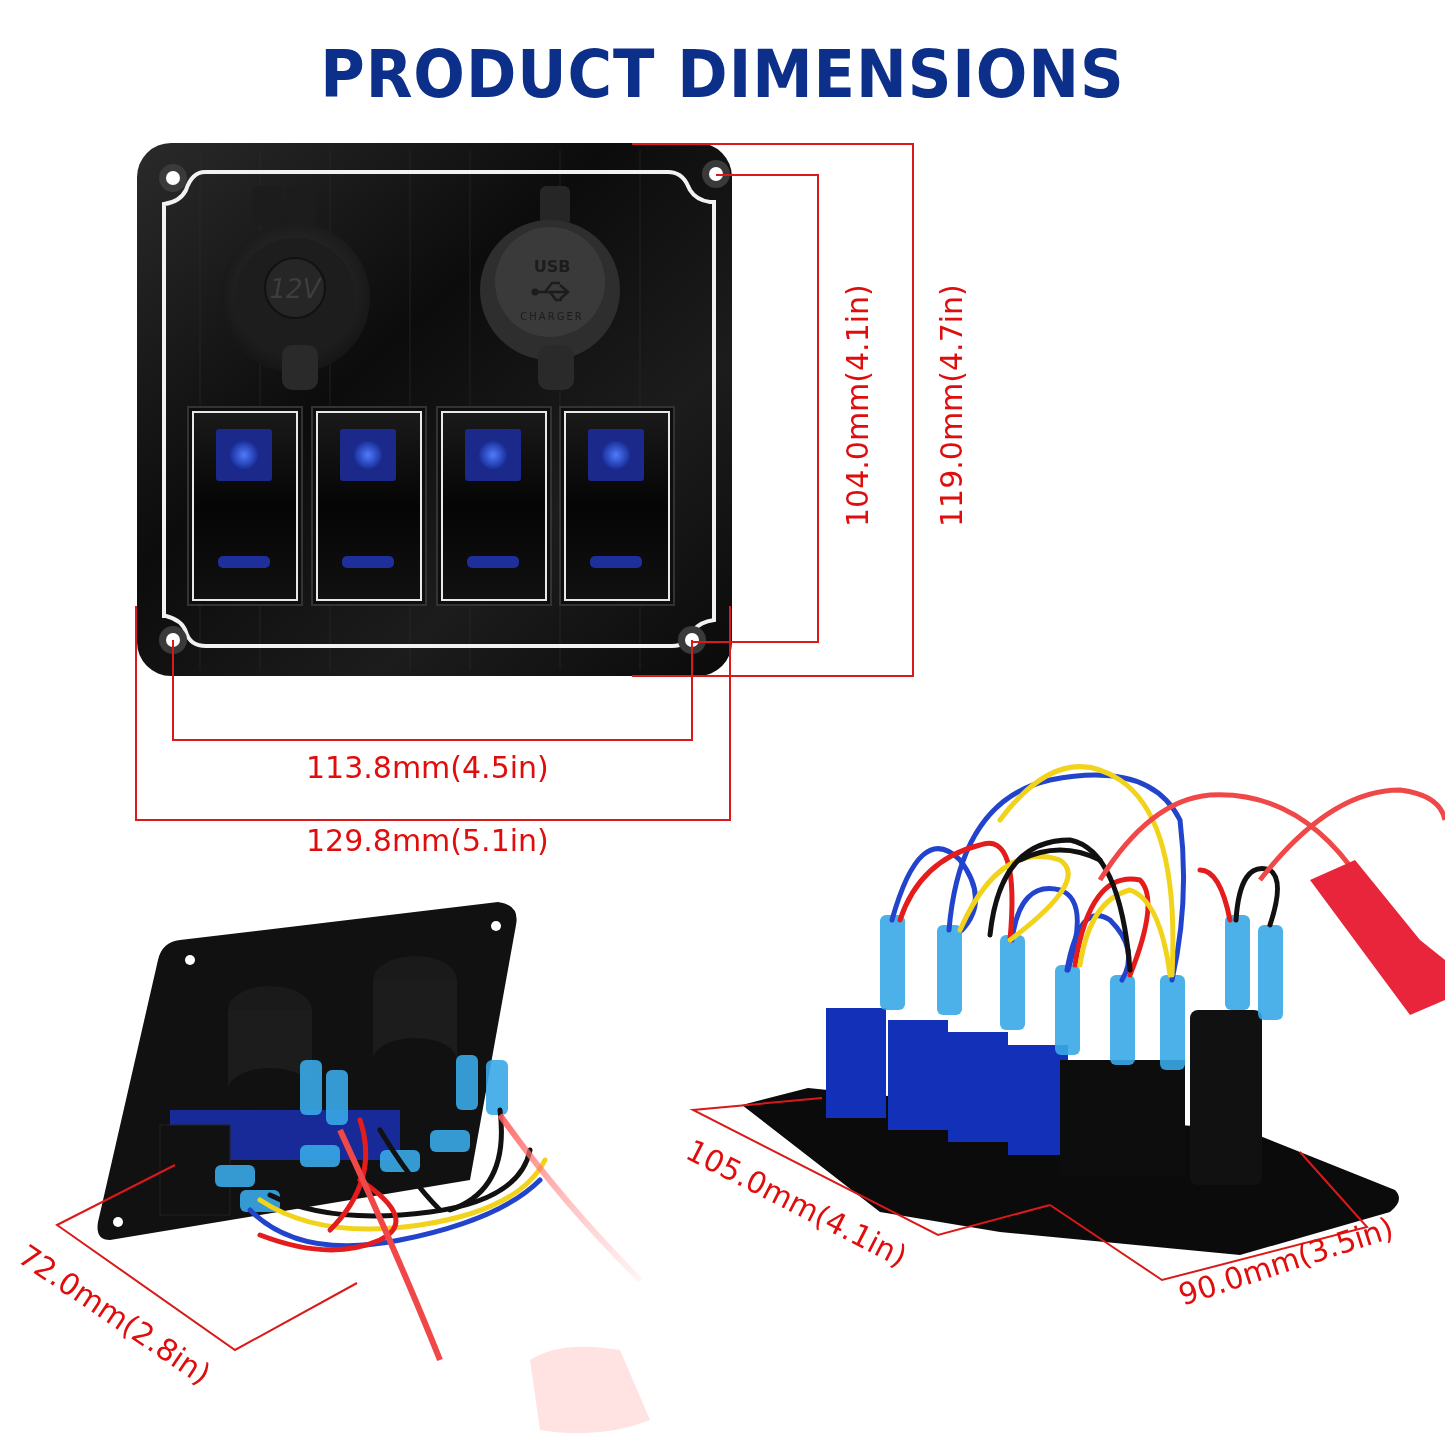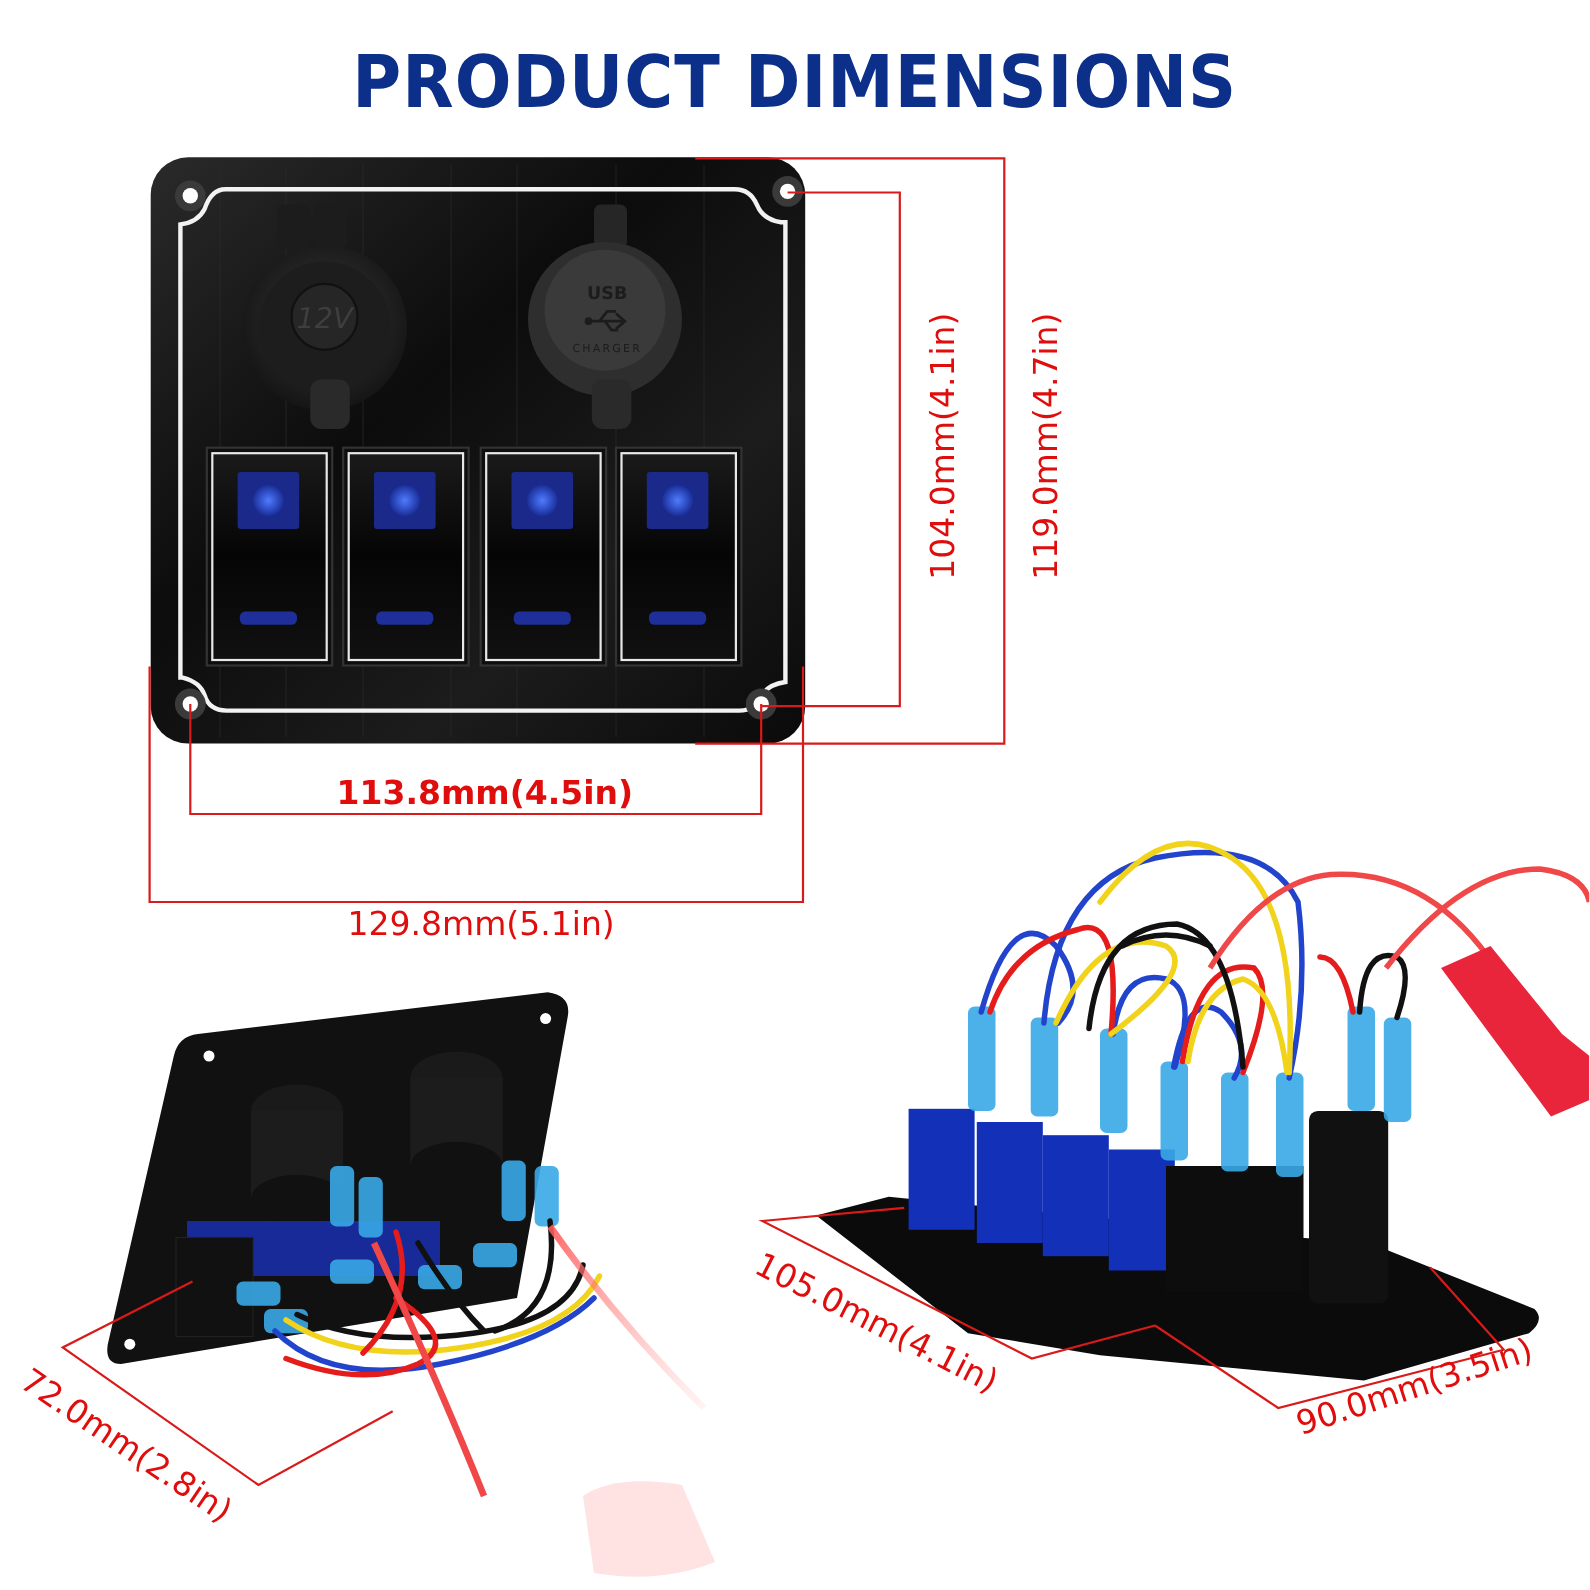--- a/index.html
+++ b/index.html
@@ -225,19 +225,19 @@
     <path d="M 1260 880 Q 1330 790 1400 790 Q 1440 795 1445 820" stroke="#f04848" stroke-width="5" fill="none"></path>
     <path d="M 1310 880 L 1355 860 L 1420 940 L 1445 960 L 1445 1000 L 1410 1015 Z" fill="#e8253a"></path>
   </g>
 
   <g stroke="#d91a1a" stroke-width="2" fill="none">
     <polyline points="822,1098 693,1110 938,1235 1050,1205"></polyline>
     <polyline points="1050,1205 1162,1280 1367,1227 1300,1152"></polyline>
   </g>
 </svg>
 
-<div class="dim-label" style="left:306px; top:707px;font-weight:bold;">113.8mm(4.5in)</div>
-<div class="dim-label" style="left:316px; top:826px;">129.8mm(5.1in)</div>
+<div class="dim-label" style="left:306px; top:753px;">113.8mm(4.5in)</div>
+<div class="dim-label" style="left:306px; top:826px;">129.8mm(5.1in)</div>
 <div class="dim-label" style="left:843px; top:527px; transform: rotate(-90deg); transform-origin: left top;">104.0mm(4.1in)</div>
 <div class="dim-label" style="left:937px; top:527px; transform: rotate(-90deg); transform-origin: left top;">119.0mm(4.7in)</div>
 <div class="dim-label" style="left:30px; top:1240px; transform: rotate(34deg); transform-origin: left top;">72.0mm(2.8in)</div>
 <div class="dim-label" style="left:695px; top:1135px; transform: rotate(27deg); transform-origin: left top;">105.0mm(4.1in)</div>
 <div class="dim-label" style="left:1175px; top:1282px; transform: rotate(-18deg); transform-origin: left top;">90.0mm(3.5in)</div>
 
 </body></html>

